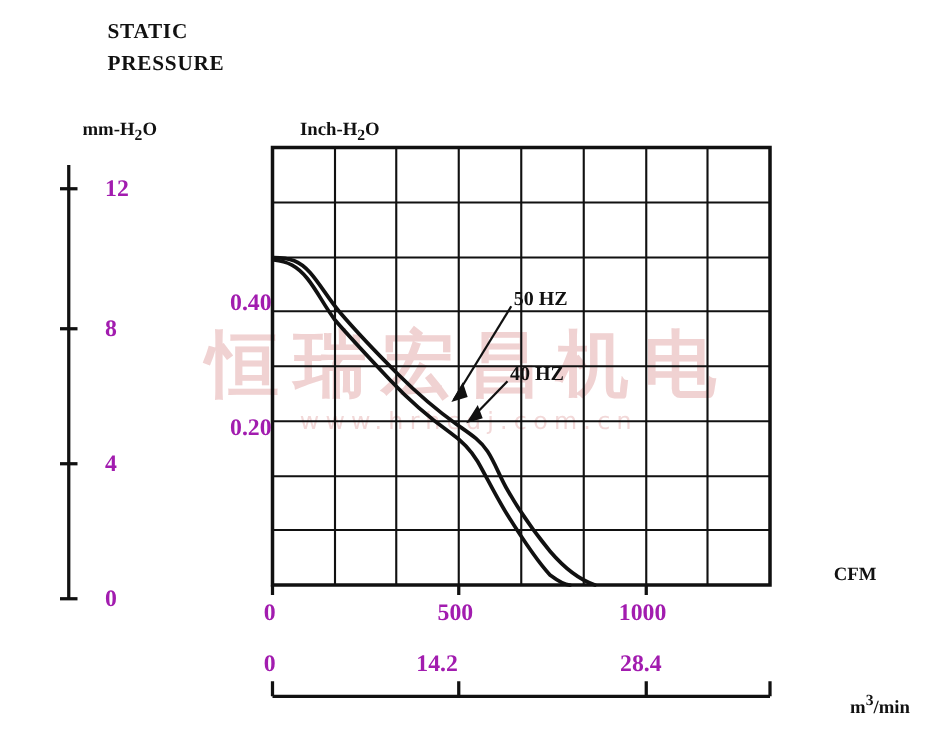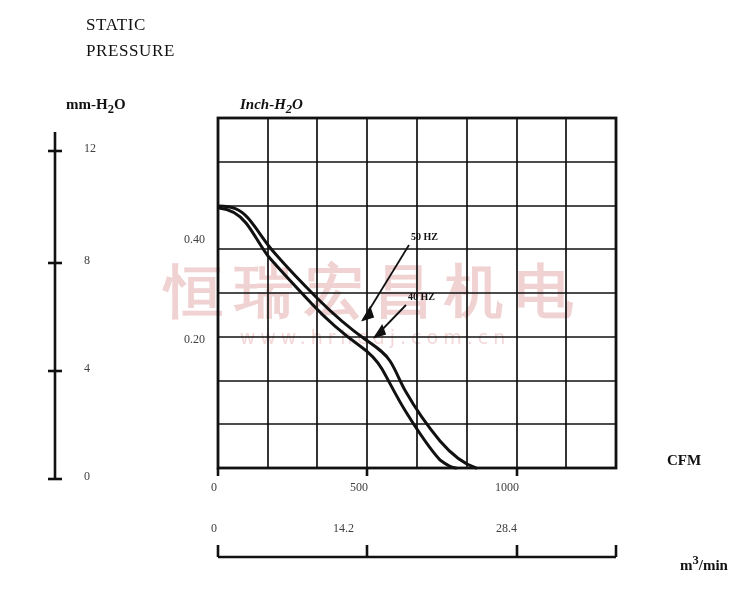--- a/index.html
+++ b/index.html
@@ -18,49 +18,49 @@
     position: absolute;
     left: 0; top: 0;
     width: 750px;
     height: 592px;
   }
   .title {
     position: absolute;
     left: 86px;
     top: 12px;
     font-size: 17px;
-    font-weight: normal;
+    font-weight: bold;
     letter-spacing: 0.6px;
     line-height: 26px;
     color: #111;
     white-space: pre-line;
   }
   .axis-label {
     position: absolute;
     font-size: 15px;
     font-weight: bold;
     color: #111;
     white-space: nowrap;
     margin-left: 44px;
   }
   #mm-label { left: 22px; top: 96px; }
-  #inch-label { left: 196px; top: 96px; font-style: italic; }
+  #inch-label { left: 196px; top: 96px; }
   #cfm-label { left: 623px; top: 452px; }
   #m3-label { left: 636px; top: 553px; }
 
   .tick-num {
     position: absolute;
-    font-size: 12px;
-    font-weight: normal;
-    color: #404040;
+    font-size: 19px;
+    font-weight: bold;
+    color: #a21caf;
     white-space: nowrap;
   }
   .series-label {
     position: absolute;
-    font-size: 10px;
+    font-size: 16px;
     font-weight: bold;
     color: #111;
     white-space: nowrap;
     text-align: center;
   }
   #label-50hz { left: 411px; top: 231px; }
   #label-60hz { left: 408px; top: 291px; }
 
   .watermark {
     position: absolute;

